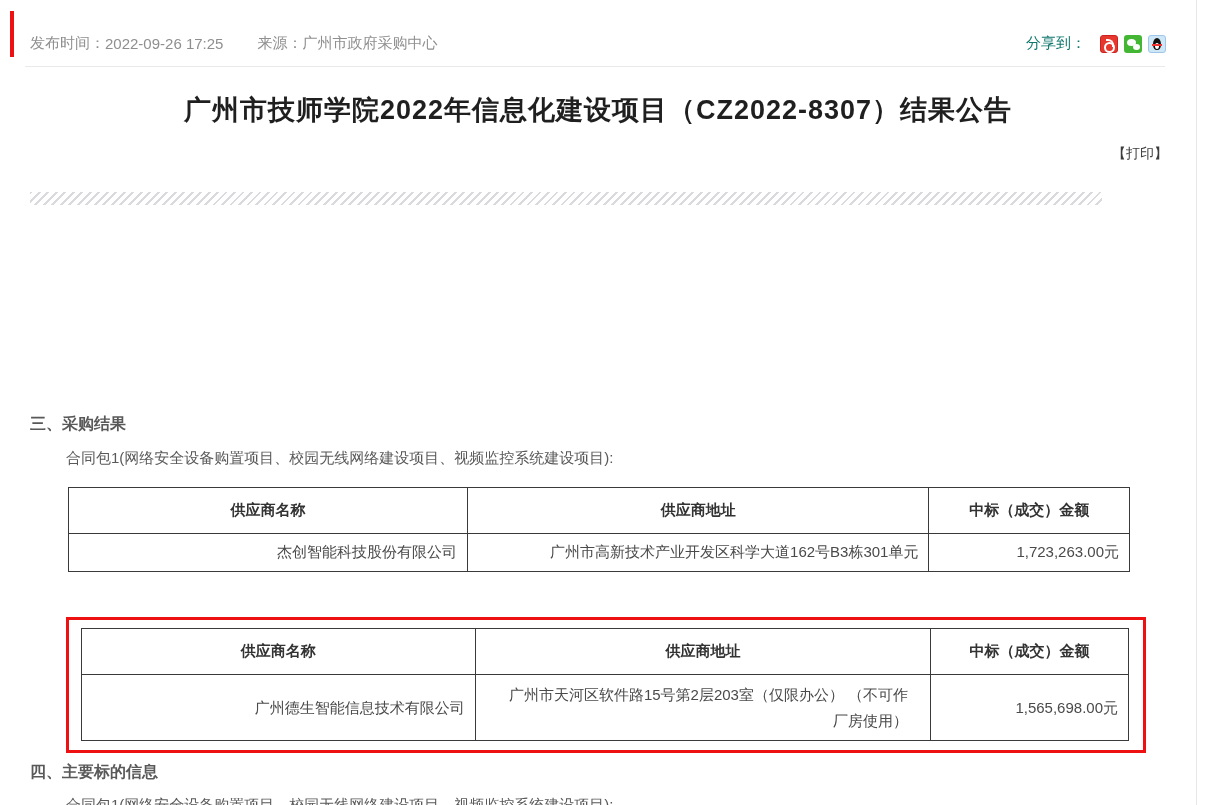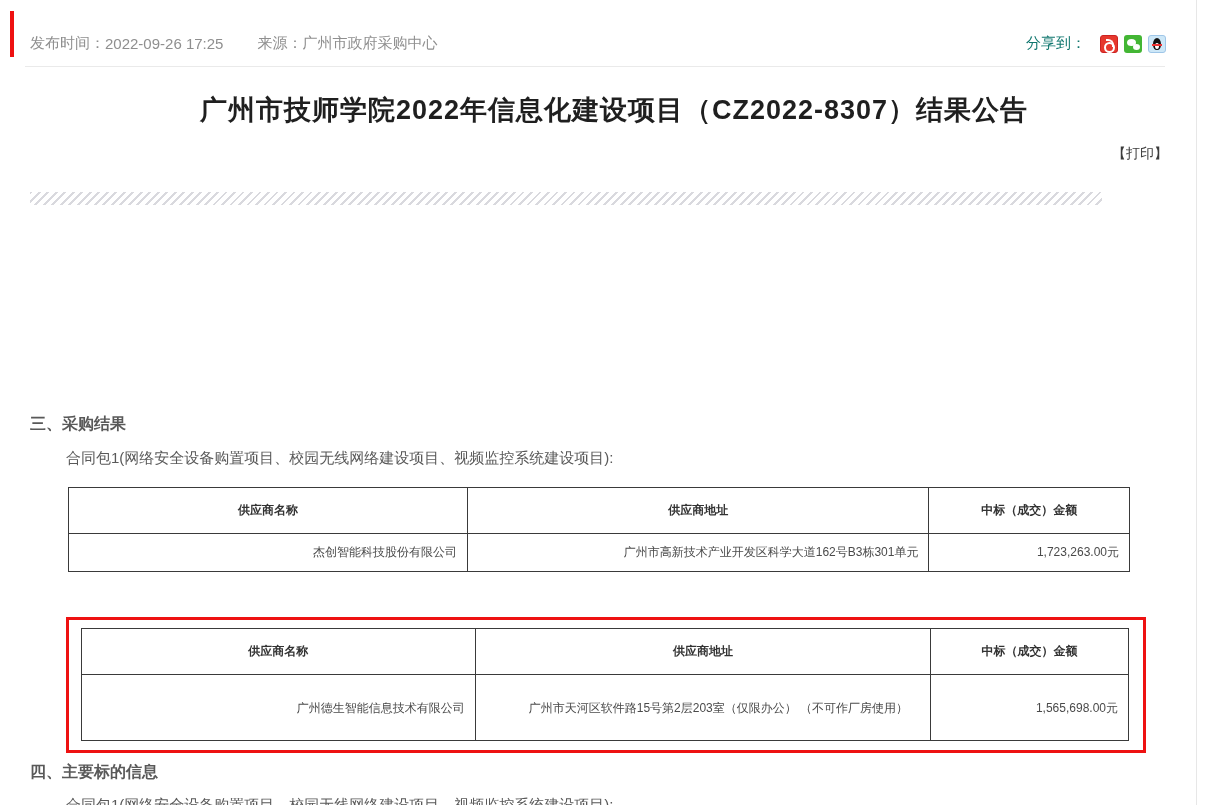--- a/index.html
+++ b/index.html
@@ -29,33 +29,33 @@
   .icon-wechat{background:#43b634;}
   .icon-wechat .b1{position:absolute;left:3px;top:4px;width:9px;height:7px;background:#fff;border-radius:50%;}
   .icon-wechat .b2{position:absolute;right:2px;bottom:3px;width:7px;height:6px;background:#fff;border-radius:50%;}
   .icon-qq{background:#cde7f7;border:1px solid #9fc6e8;box-sizing:border-box;}
   .icon-qq .body{position:absolute;left:4px;top:2px;width:8px;height:12px;background:#111;border-radius:50% 50% 45% 45%;}
   .icon-qq .belly{position:absolute;left:6px;top:7px;width:4px;height:6px;background:#fff;border-radius:50%;}
   .icon-qq .scarf{position:absolute;left:3px;top:8px;width:10px;height:2px;background:#e33;}
   .meta-divider{position:absolute;top:66px;left:25px;width:1140px;height:1px;background:#eaeaea;}
 
   
-  .title{position:absolute;top:92px;left:16px;width:1196px;text-align:center;font-size:27px;font-weight:bold;color:#1f1f1f;letter-spacing:1px;}
+  .title{position:absolute;top:92px;left:0;width:1196px;text-align:center;font-size:27px;font-weight:bold;color:#1f1f1f;letter-spacing:1px;}
   .print-btn{position:absolute;top:145px;right:50px;font-size:14px;color:#3c3c3c;cursor:pointer;}
 
   
   .hatch{
     position:absolute;top:192px;left:30px;width:1072px;height:13px;
     background:repeating-linear-gradient(135deg,#d9d9de 0px,#d9d9de 2px,#ffffff 2px,#ffffff 6px);
   }
 
   .sec{position:absolute;left:30px;font-size:16px;font-weight:bold;color:#595959;}
   .pkg-label{position:absolute;left:66px;font-size:15px;color:#595959;}
 
-  table.result{border-collapse:collapse;table-layout:fixed;font-size:12px;color:#4a4a4a;background:#fff;}
+  table.result{border-collapse:collapse;table-layout:fixed;font-size:15px;color:#4a4a4a;background:#fff;}
   table.result th,table.result td{border:1px solid #3a3a3a;vertical-align:middle;padding:4px 10px;box-sizing:border-box;}
   table.result th{font-weight:bold;text-align:center;height:46px;color:#333;}
   table.result td{text-align:right;}
   td.amount{text-align:right;padding-right:14px;}
   .t1{position:absolute;top:487px;left:68px;width:1062px;}
   .t1 td{height:38px;}
   .t2{position:absolute;top:628px;left:81px;width:1048px;}
   .t2 td{height:66px;line-height:26px;}
   .t2 .addr{padding:6px 22px;}
 

